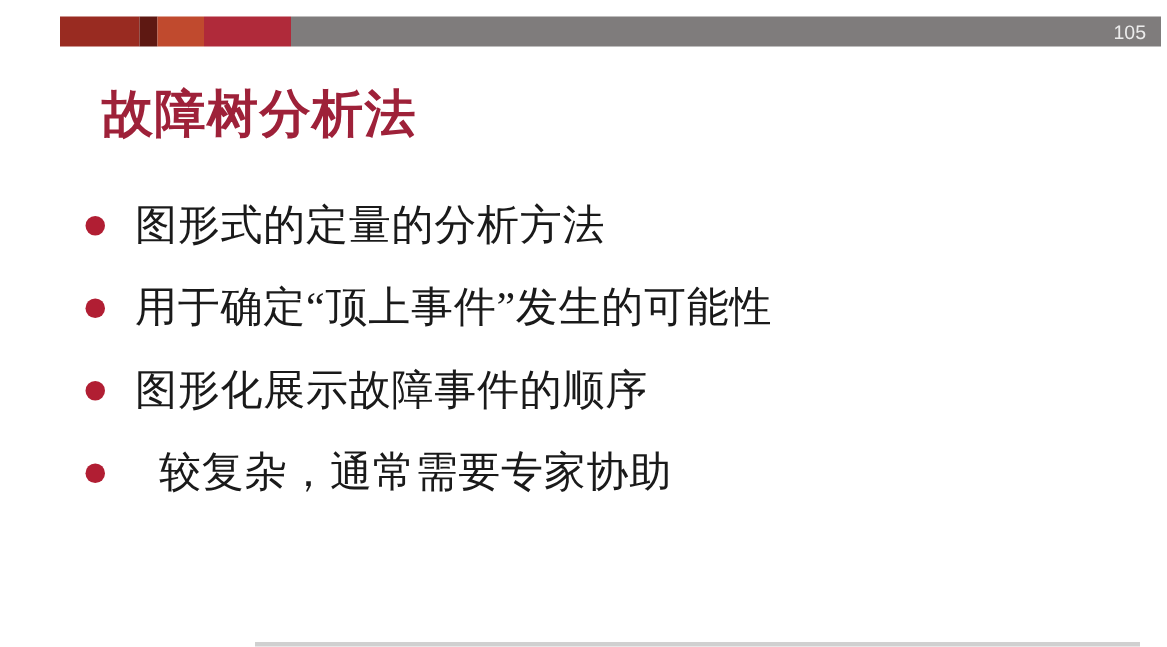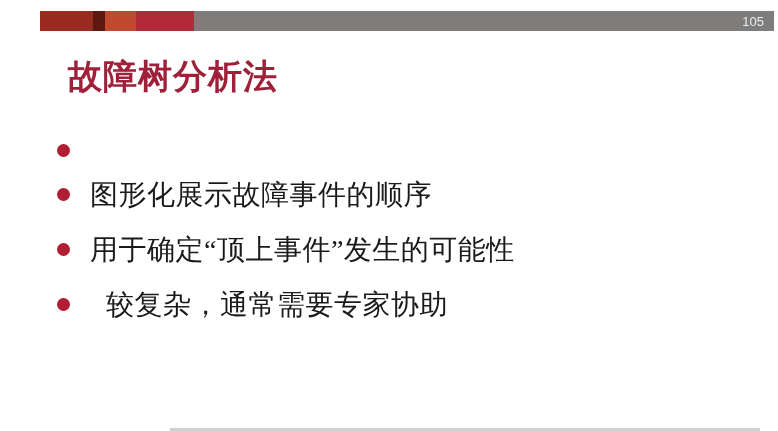--- a/index.html
+++ b/index.html
@@ -103,28 +103,29 @@
     <span class="seg gray" style="background: rgb(127, 124, 124);">
       <span class="pagenum" style="color: rgb(236, 236, 236);">105</span>
     </span>
   </div>
 
   <h1 class="title" style="color: rgb(158, 33, 57);">故障树分析法</h1>
 
   <ul class="bullets">
     <li class="bullet">
       <span class="dot" style="background: rgb(177, 30, 51);"></span>
+      <span class="bullet-text" style="color: rgb(26, 26, 26);">图形式的定量的分析方法</span>
+    </li>
+    <li class="bullet">
+      <span class="dot" style="background: rgb(177, 30, 51);"></span>
+      <span class="bullet-text" style="color: rgb(26, 26, 26);">用于确定“顶上事件”发生的可能性</span>
     </li>
     <li class="bullet">
       <span class="dot" style="background: rgb(177, 30, 51);"></span>
       <span class="bullet-text" style="color: rgb(26, 26, 26);">图形化展示故障事件的顺序</span>
-    </li>
-    <li class="bullet">
-      <span class="dot" style="background: rgb(177, 30, 51);"></span>
-      <span class="bullet-text" style="color: rgb(26, 26, 26);">用于确定“顶上事件”发生的可能性</span>
     </li>
     <li class="bullet">
       <span class="dot" style="background: rgb(177, 30, 51);"></span>
       <span class="bullet-text" style="color: rgb(26, 26, 26); margin-left: 16px;">较复杂，通常需要专家协助</span>
     </li>
   </ul>
 
   <div class="bottom-line"></div>
 
 </div>

